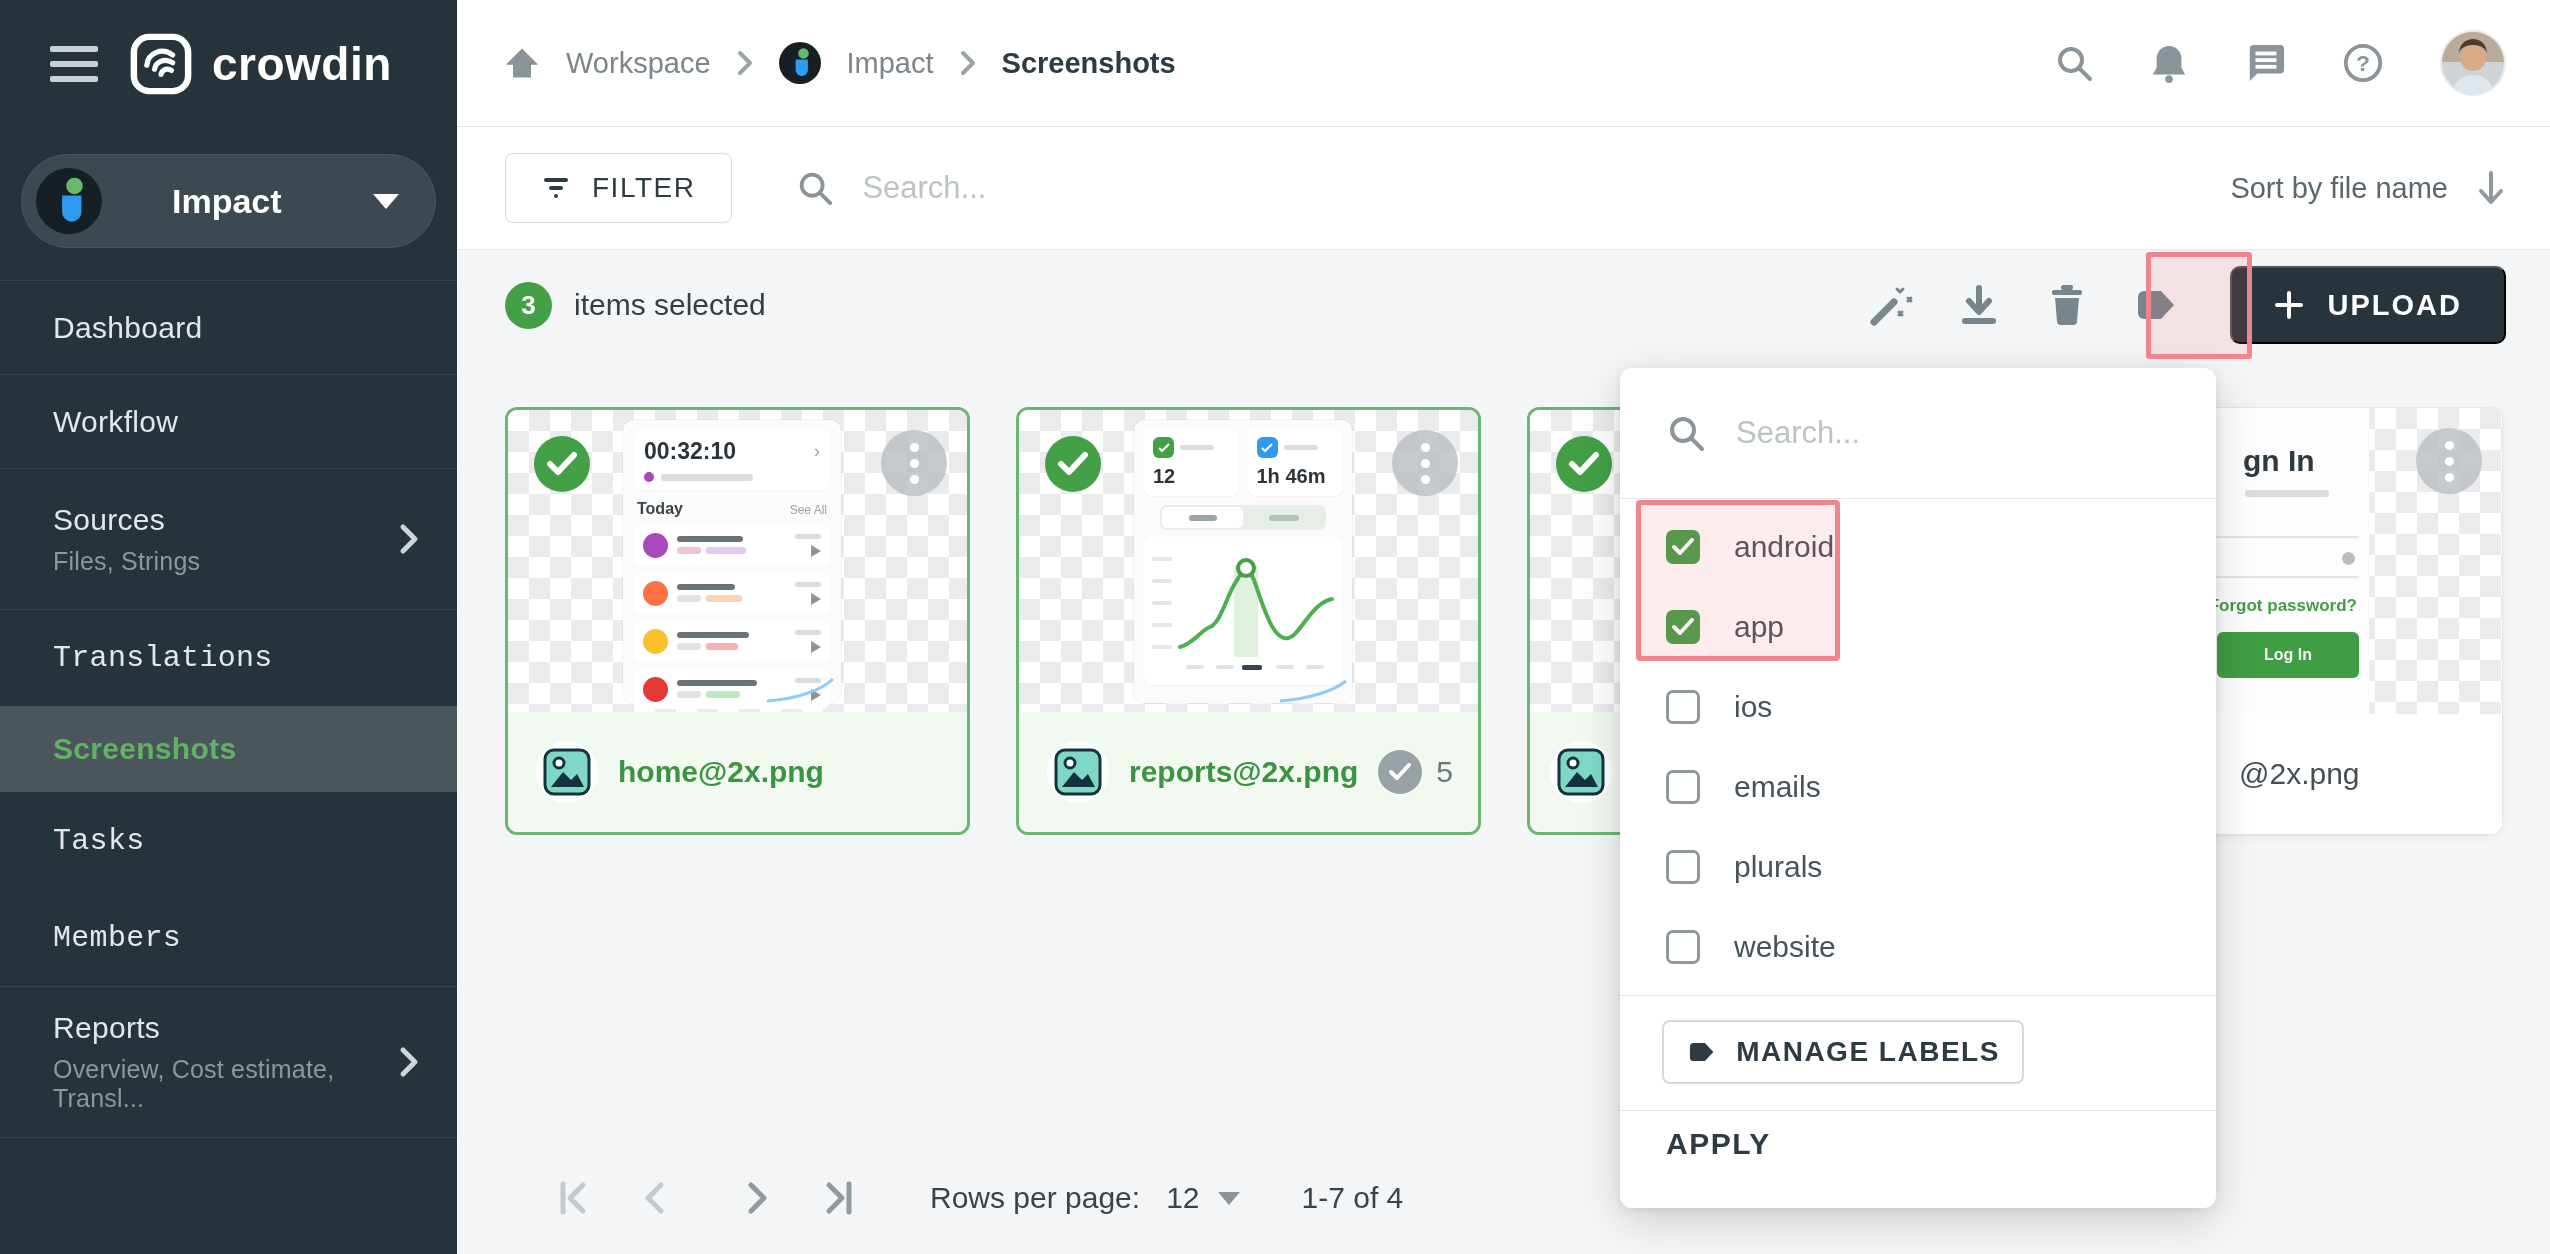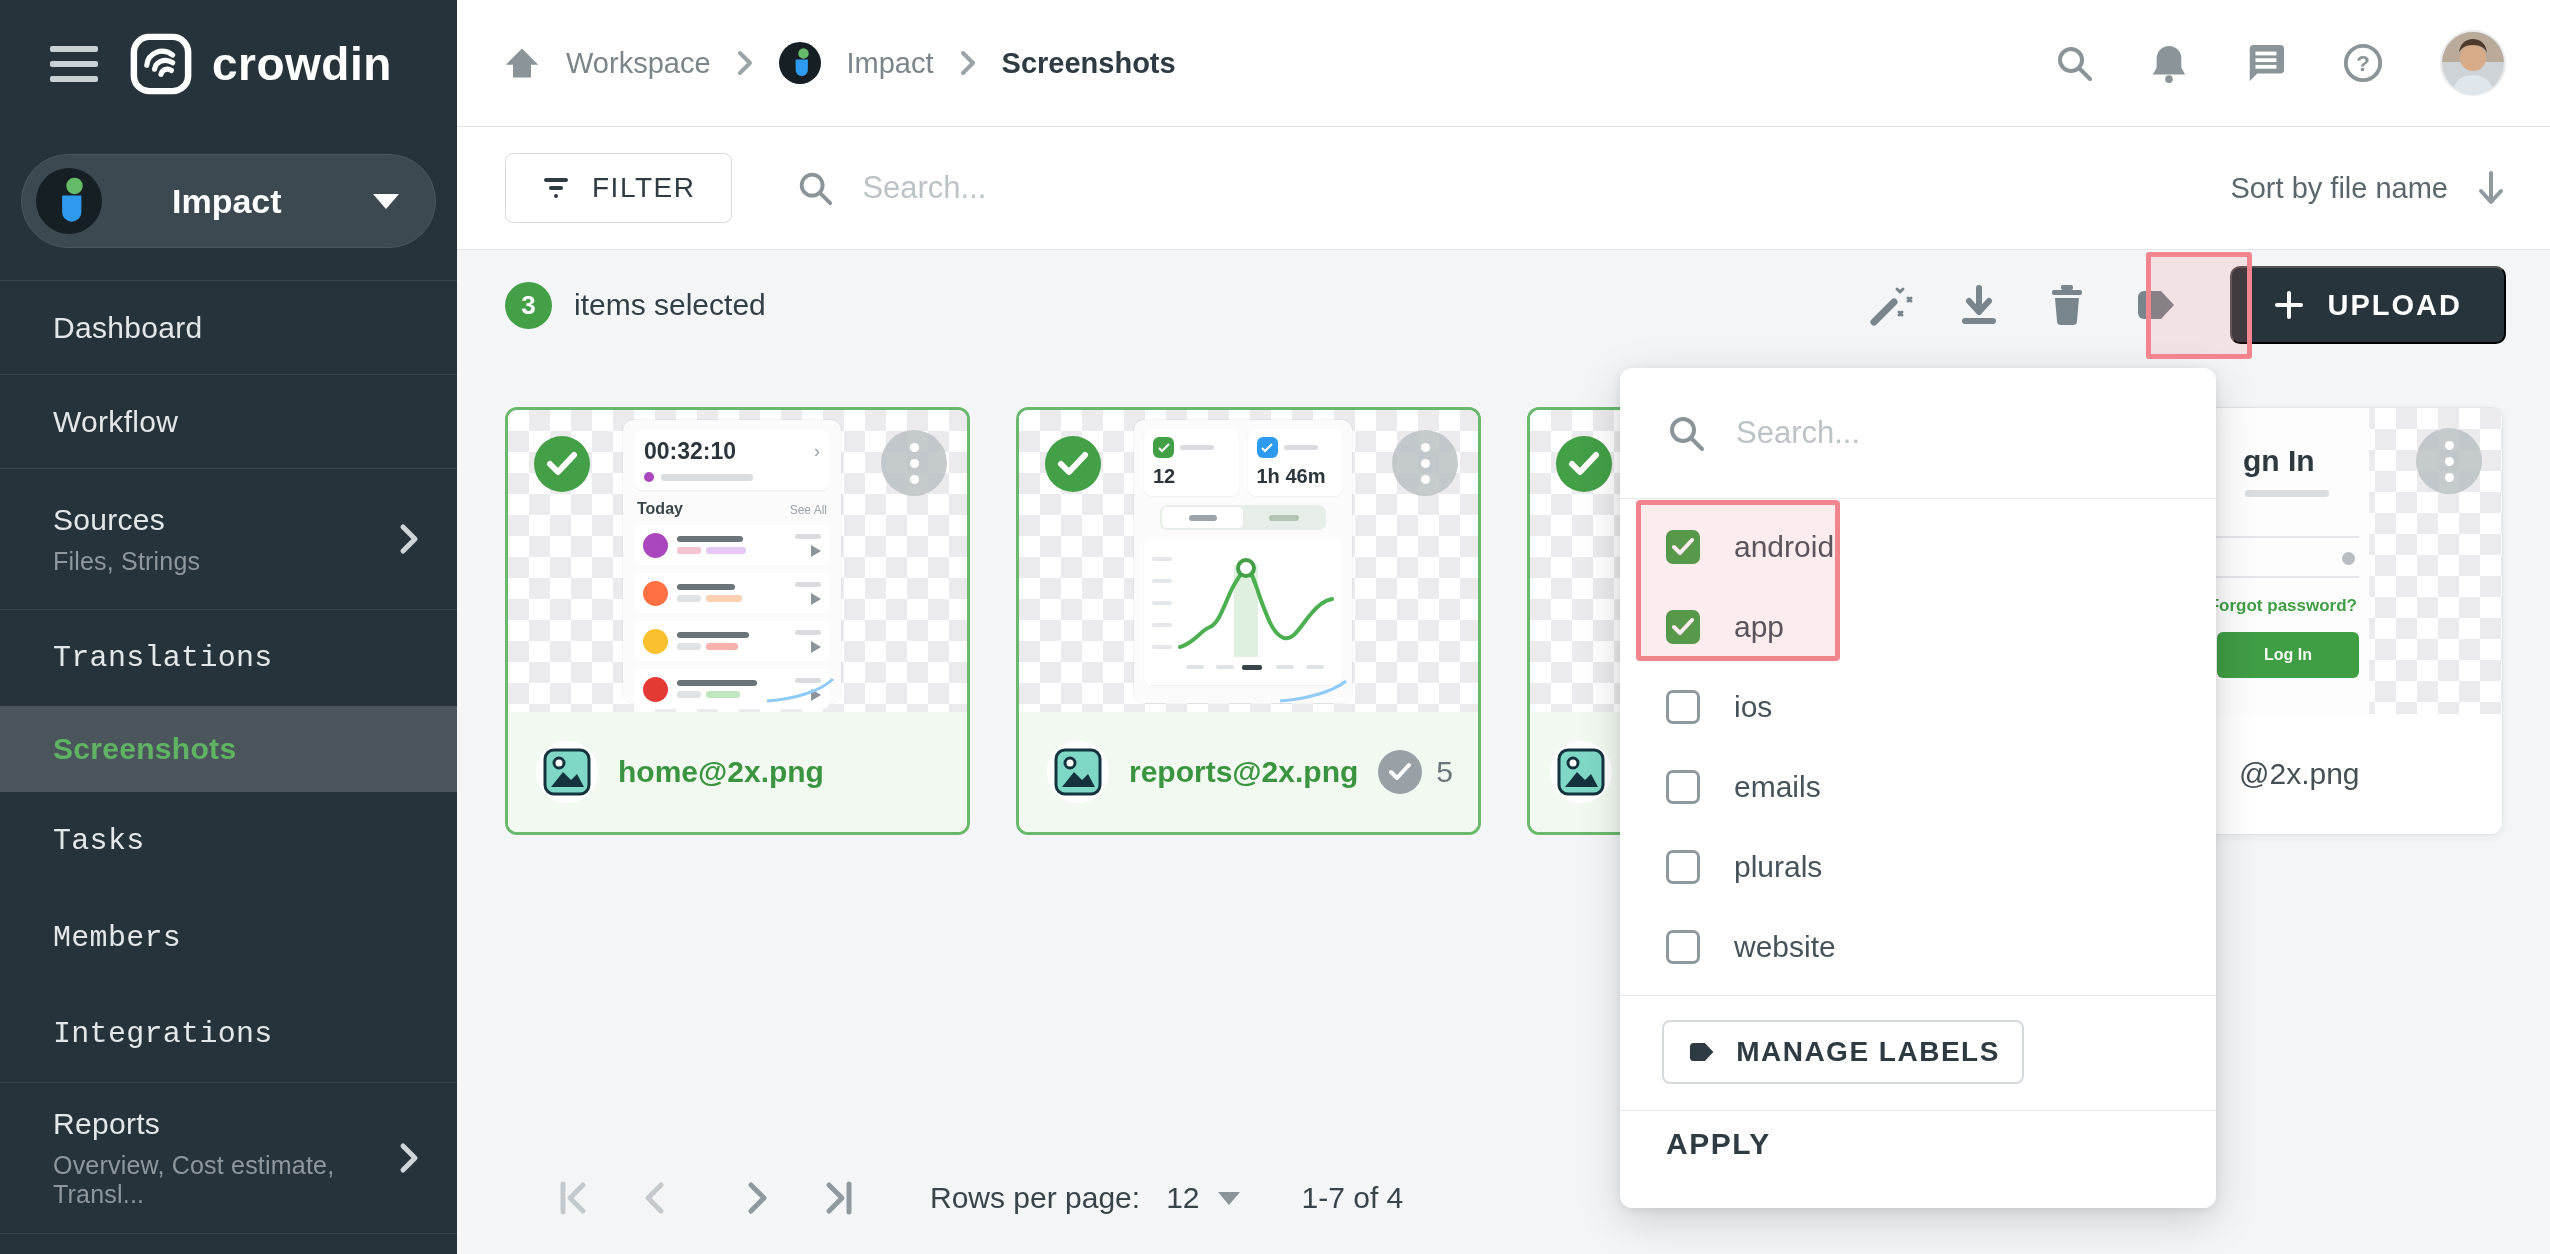--- a/index.html
+++ b/index.html
@@ -224,23 +224,20 @@
       </div>
     <div class="nav-item h86 active">
         <span>Screenshots</span>
       </div>
     <div class="nav-item h96" style="height:98px">
         <span>Tasks</span>
       </div>
     <div class="nav-item h96">
         <span>Members</span>
       </div>
-    <div class="nav-item h96">
-        <span>Integrations</span>
-      </div>
     <div class="side-div"></div>
     <div class="nav-item reports">
       <span>Reports</span>
       <span class="sub">Overview, Cost estimate, Transl...</span>
       <span class="chev">
           <svg width="20" height="32" viewBox="0 0 20 32">
             <polyline points="4,4 16,16 4,28" fill="none" stroke="#cfd6d9" stroke-width="5" stroke-linecap="round" stroke-linejoin="round"></polyline>
           </svg>
         </span>
     </div>

